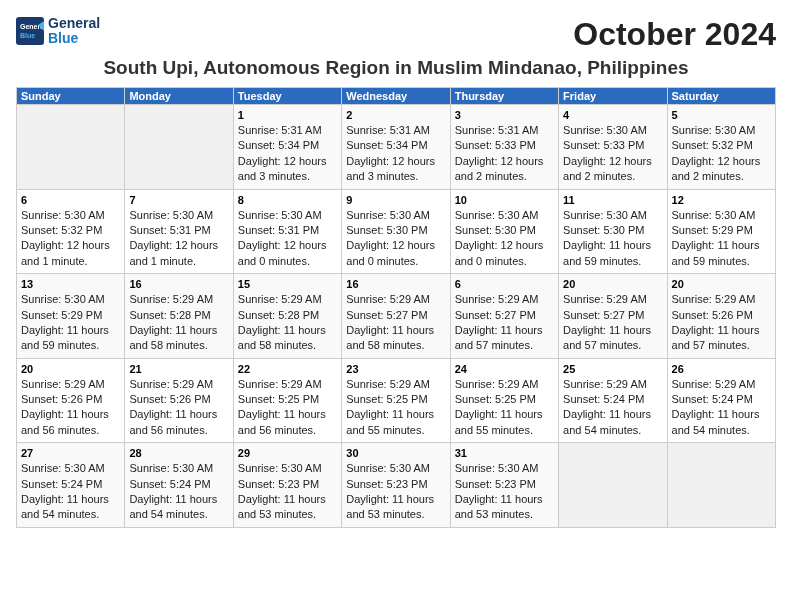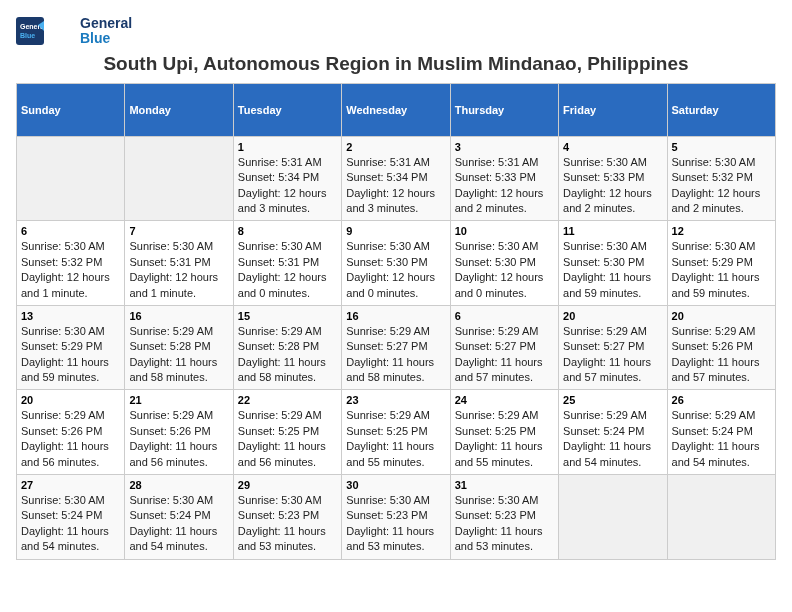--- a/index.html
+++ b/index.html
@@ -7,21 +7,20 @@
       font-family: Arial, sans-serif;
       background: #fff;
       width: 792px;
       min-height: 612px;
       padding: 16px;
     }
     .header-logo {
       display: flex;
       align-items: center;
       margin-bottom: 4px;
-      gap: 32px;
     }
     .logo-text {
       font-size: 14px;
       font-weight: bold;
       color: #1a3a6b;
       line-height: 1.1;
     }
     .logo-blue { color: #1a7abf; }
     .logo-icon {
       width: 28px;
@@ -49,21 +48,21 @@
       margin-bottom: 2px;
     }
     table {
       width: 100%;
       border-collapse: collapse;
       font-size: 10px;
     }
     thead tr th {
       background: #2a6bbf;
       color: #fff;
-      padding: 20px 4px;
+      padding: 2px 4px;
       text-align: left;
       font-size: 11px;
       font-weight: bold;
       border: 1px solid #ccc;
     }
     tbody tr td {
       border: 1px solid #ccc;
       padding: 4px;
       vertical-align: top;
       min-height: 70px;
@@ -93,20 +92,21 @@
       <rect width="28" height="28" rx="3" fill="#1a3a6b"></rect>
       <text x="4" y="12" font-size="7" fill="white" font-family="Arial" font-weight="bold">General</text>
       <text x="4" y="21" font-size="7" fill="#4ab0f0" font-family="Arial" font-weight="bold">Blue</text>
       <polygon points="22,8 28,4 28,14" fill="#4ab0f0"></polygon>
     </svg>
     <div>
       <div class="logo-text" style="color:#1a3a6b;">General</div>
       <div class="logo-text logo-blue">Blue</div>
     </div>
   </div>
+  <div class="month-title">October 2024</div>
 </div>
 <div class="subtitle">South Upi, Autonomous Region in Muslim Mindanao, Philippines</div>
 
 <table>
   <thead>
     <tr id="header-row">
     <th>Sunday</th>
         <th>Monday</th>
         <th>Tuesday</th>
         <th>Wednesday</th>

